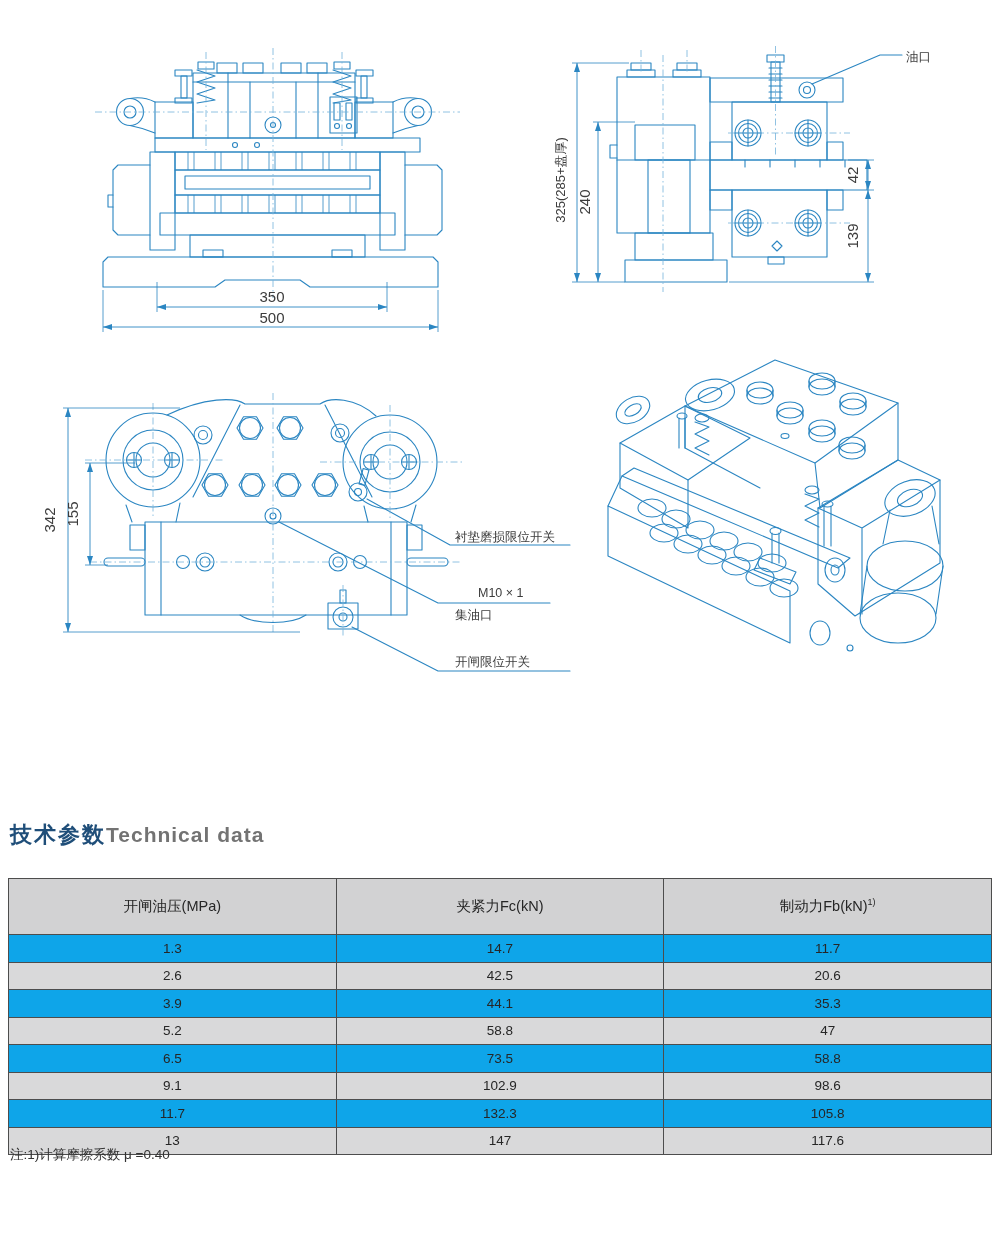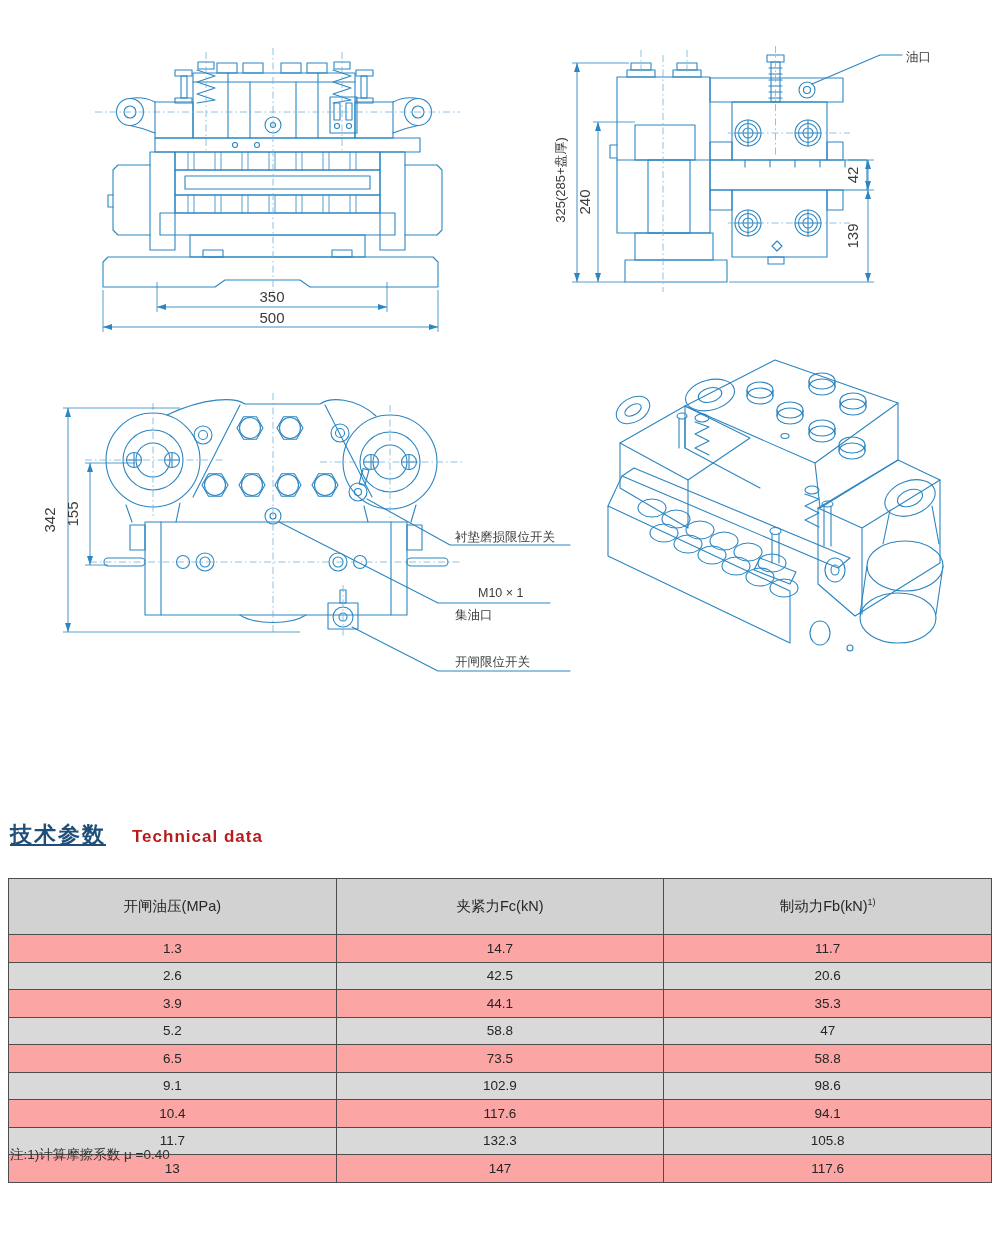--- a/index.html
+++ b/index.html
@@ -10,29 +10,29 @@
   .ln{fill:none;stroke:#2b86c2;stroke-width:1.1;stroke-linejoin:round;stroke-linecap:round;}
   .lnt{fill:none;stroke:#2b86c2;stroke-width:0.8;}
   .cl{fill:none;stroke:#74b2da;stroke-width:0.8;stroke-dasharray:7 3 1.5 3;}
   .dim{fill:none;stroke:#2b86c2;stroke-width:0.9;}
   .ar{fill:#2b86c2;stroke:none;}
   .dimtext{fill:#3c3c3c;font-size:15px;font-family:"Liberation Sans","DejaVu Sans",sans-serif;}
   .dimtext-s{fill:#3c3c3c;font-size:13px;font-family:"Liberation Sans","DejaVu Sans",sans-serif;}
   .lbltext{fill:#3c3c3c;font-size:12.5px;font-family:"Liberation Sans","DejaVu Sans",sans-serif;}
   
   .sec-title{position:absolute;left:10px;top:820px;white-space:nowrap;}
-  .sec-title .zh{font-size:22px;font-weight:bold;color:#1f4e79;letter-spacing:2px;text-decoration:underline;}
-  .sec-title .en{font-size:17px;font-weight:bold;color:#b91c1c;margin-left:26px;letter-spacing:1px;}
+  .sec-title .zh{font-size:22px;font-weight:bold;color:#1f4e79;letter-spacing:2px;}
+  .sec-title .en{font-size:21px;font-weight:bold;color:#737373;letter-spacing:1px;}
   
   table.tech{position:absolute;left:8px;top:878px;width:984px;border-collapse:collapse;
              table-layout:fixed;color:#262626;}
   table.tech th,table.tech td{border:1px solid #4d4d4d;text-align:center;vertical-align:middle;
              overflow:hidden;white-space:nowrap;}
   table.tech th{height:53px;background:#d2d2d3;font-weight:normal;font-size:14.5px;}
-  table.tech td{height:24.5px;font-size:13.5px;background:#fca5a5;}
+  table.tech td{height:24.5px;font-size:13.5px;background:#0ea5e9;}
   table.tech tbody tr:nth-child(even) td{background:#d9d9da;}
   table.tech sup{font-size:9px;}
   .note{position:absolute;left:10px;top:1146px;font-size:13.5px;color:#333333;}
 </style>
 </head>
 <body>
 
 <div class="canvas">
 
   <svg class="drawing" style="left:85px;top:30px" width="400" height="310" viewBox="0 0 400 310">
@@ -433,25 +433,20 @@
         <td>6.5</td>
         <td>73.5</td>
         <td>58.8</td>
       </tr>
       <tr>
         <td>9.1</td>
         <td>102.9</td>
         <td>98.6</td>
       </tr>
       <tr>
-        <td>10.4</td>
-        <td>117.6</td>
-        <td>94.1</td>
-      </tr>
-      <tr>
         <td>11.7</td>
         <td>132.3</td>
         <td>105.8</td>
       </tr>
       <tr>
         <td>13</td>
         <td>147</td>
         <td>117.6</td>
       </tr>
     </tbody>

